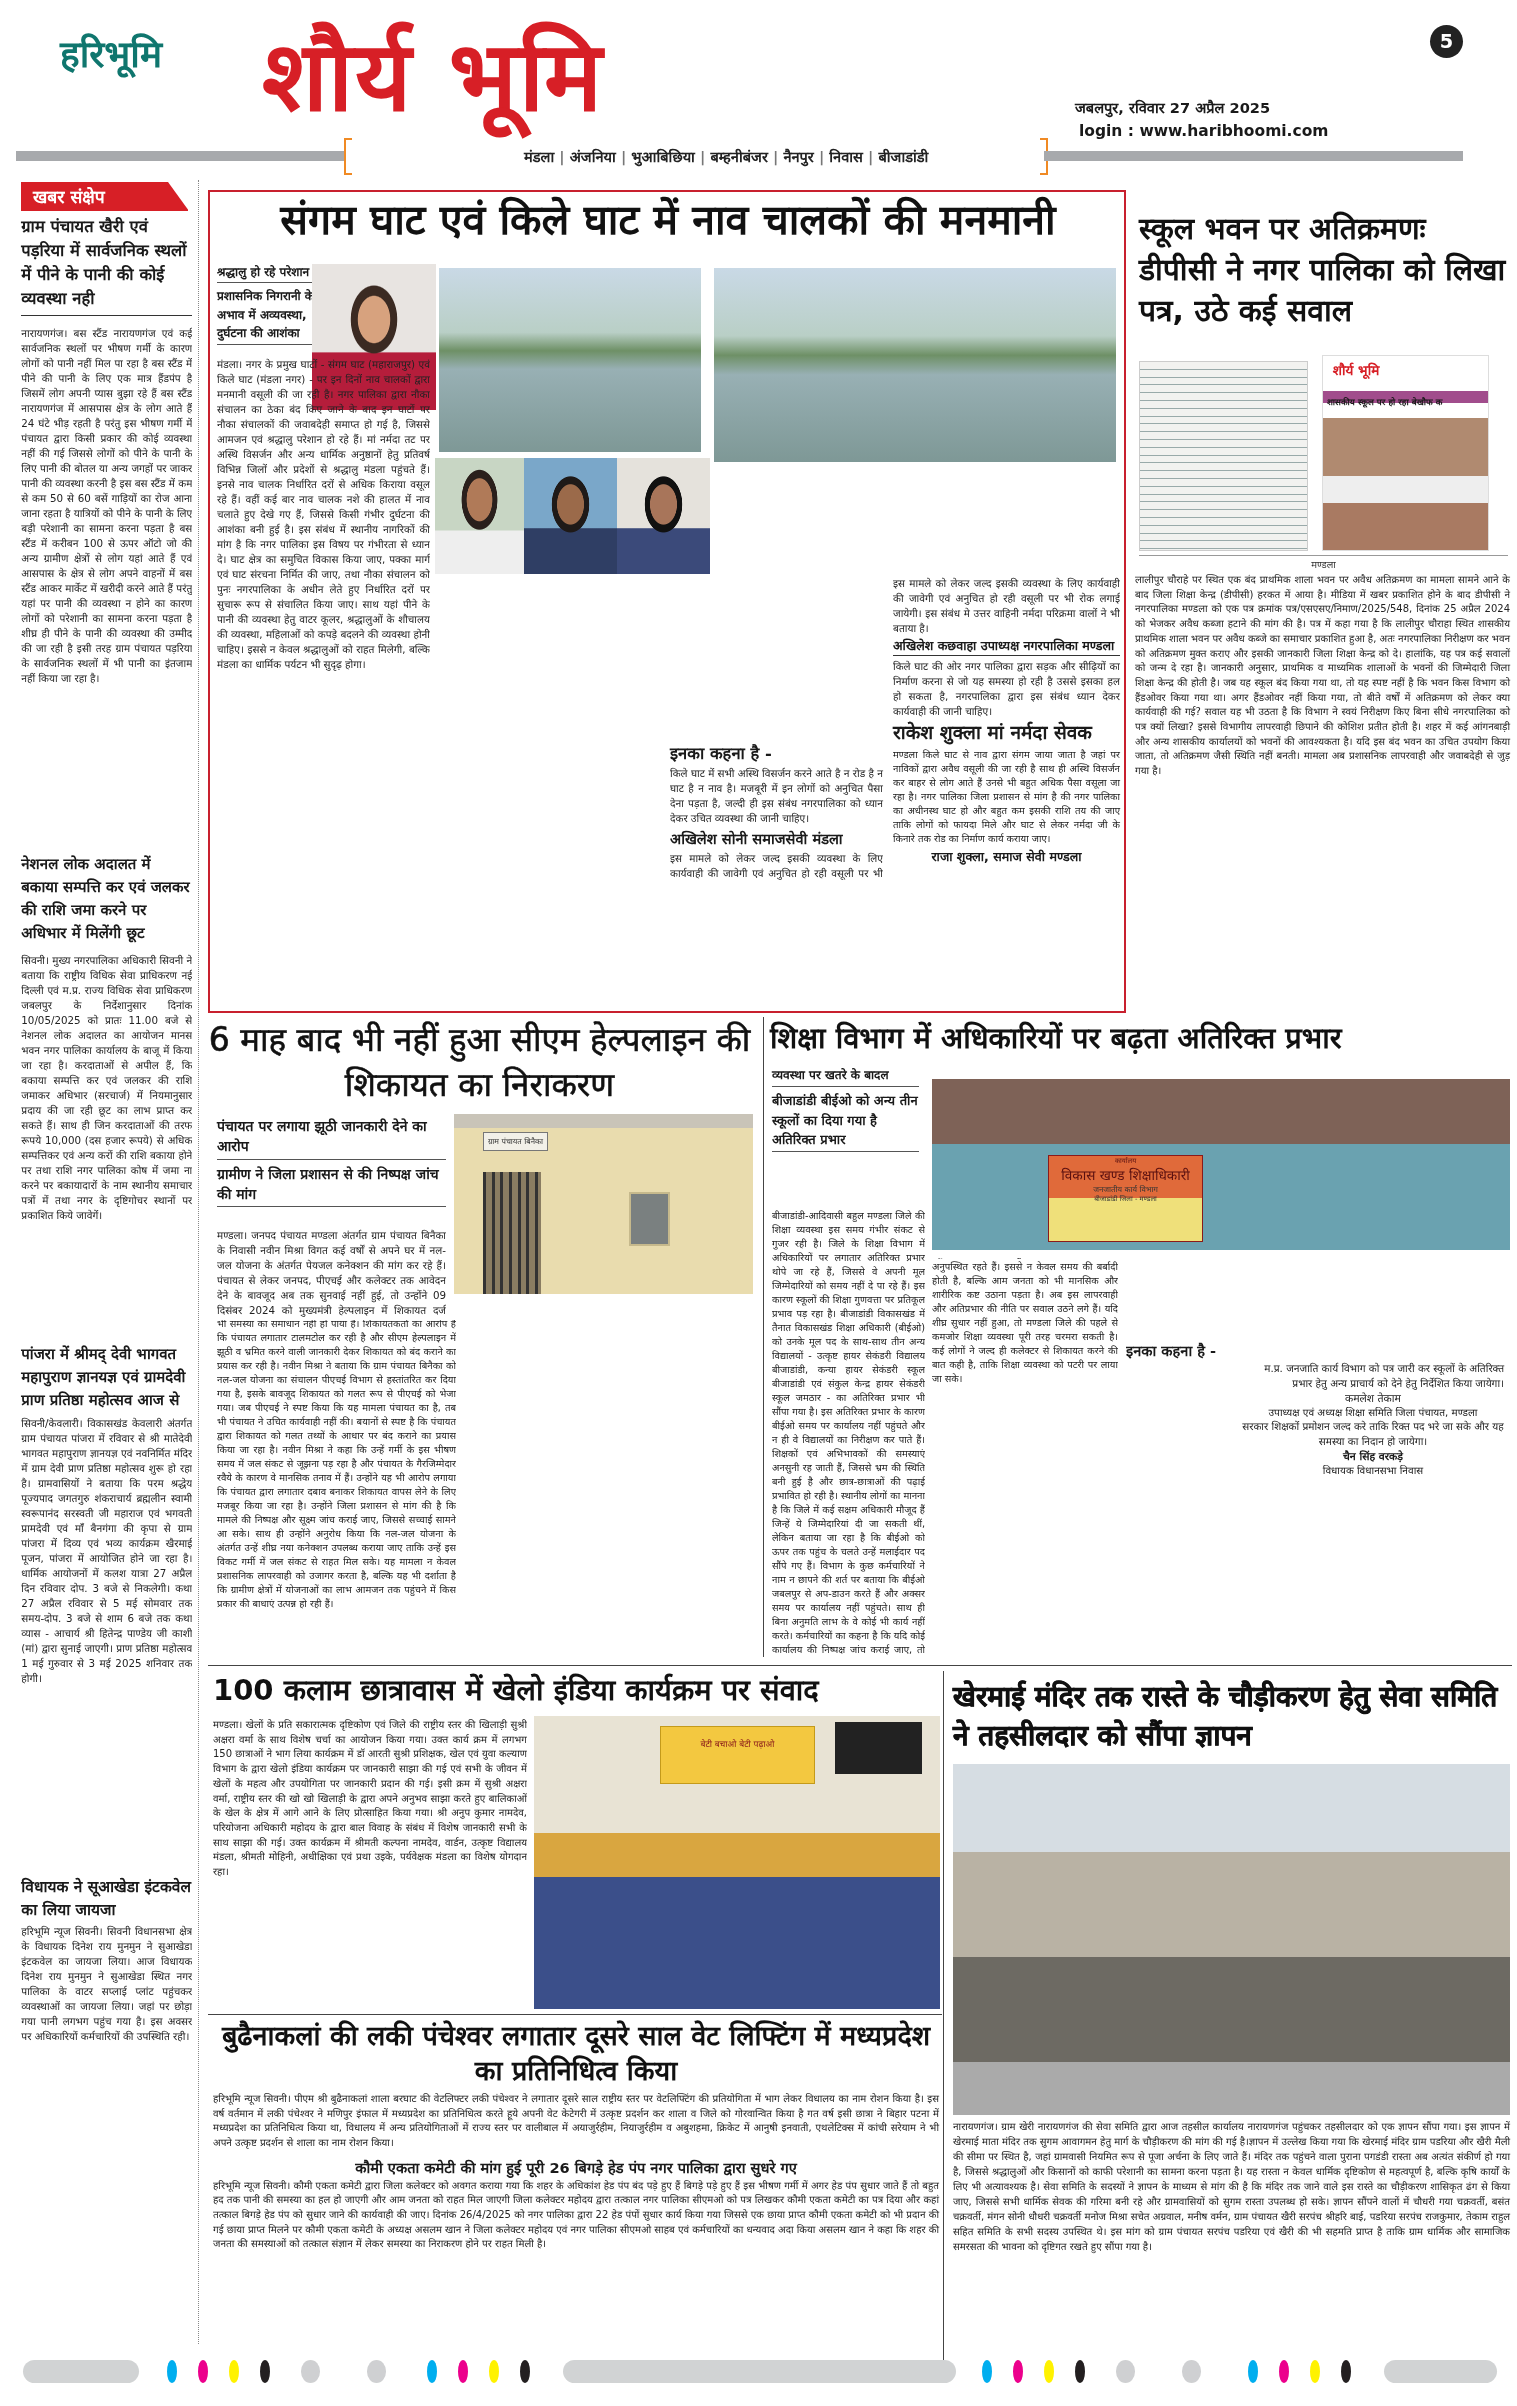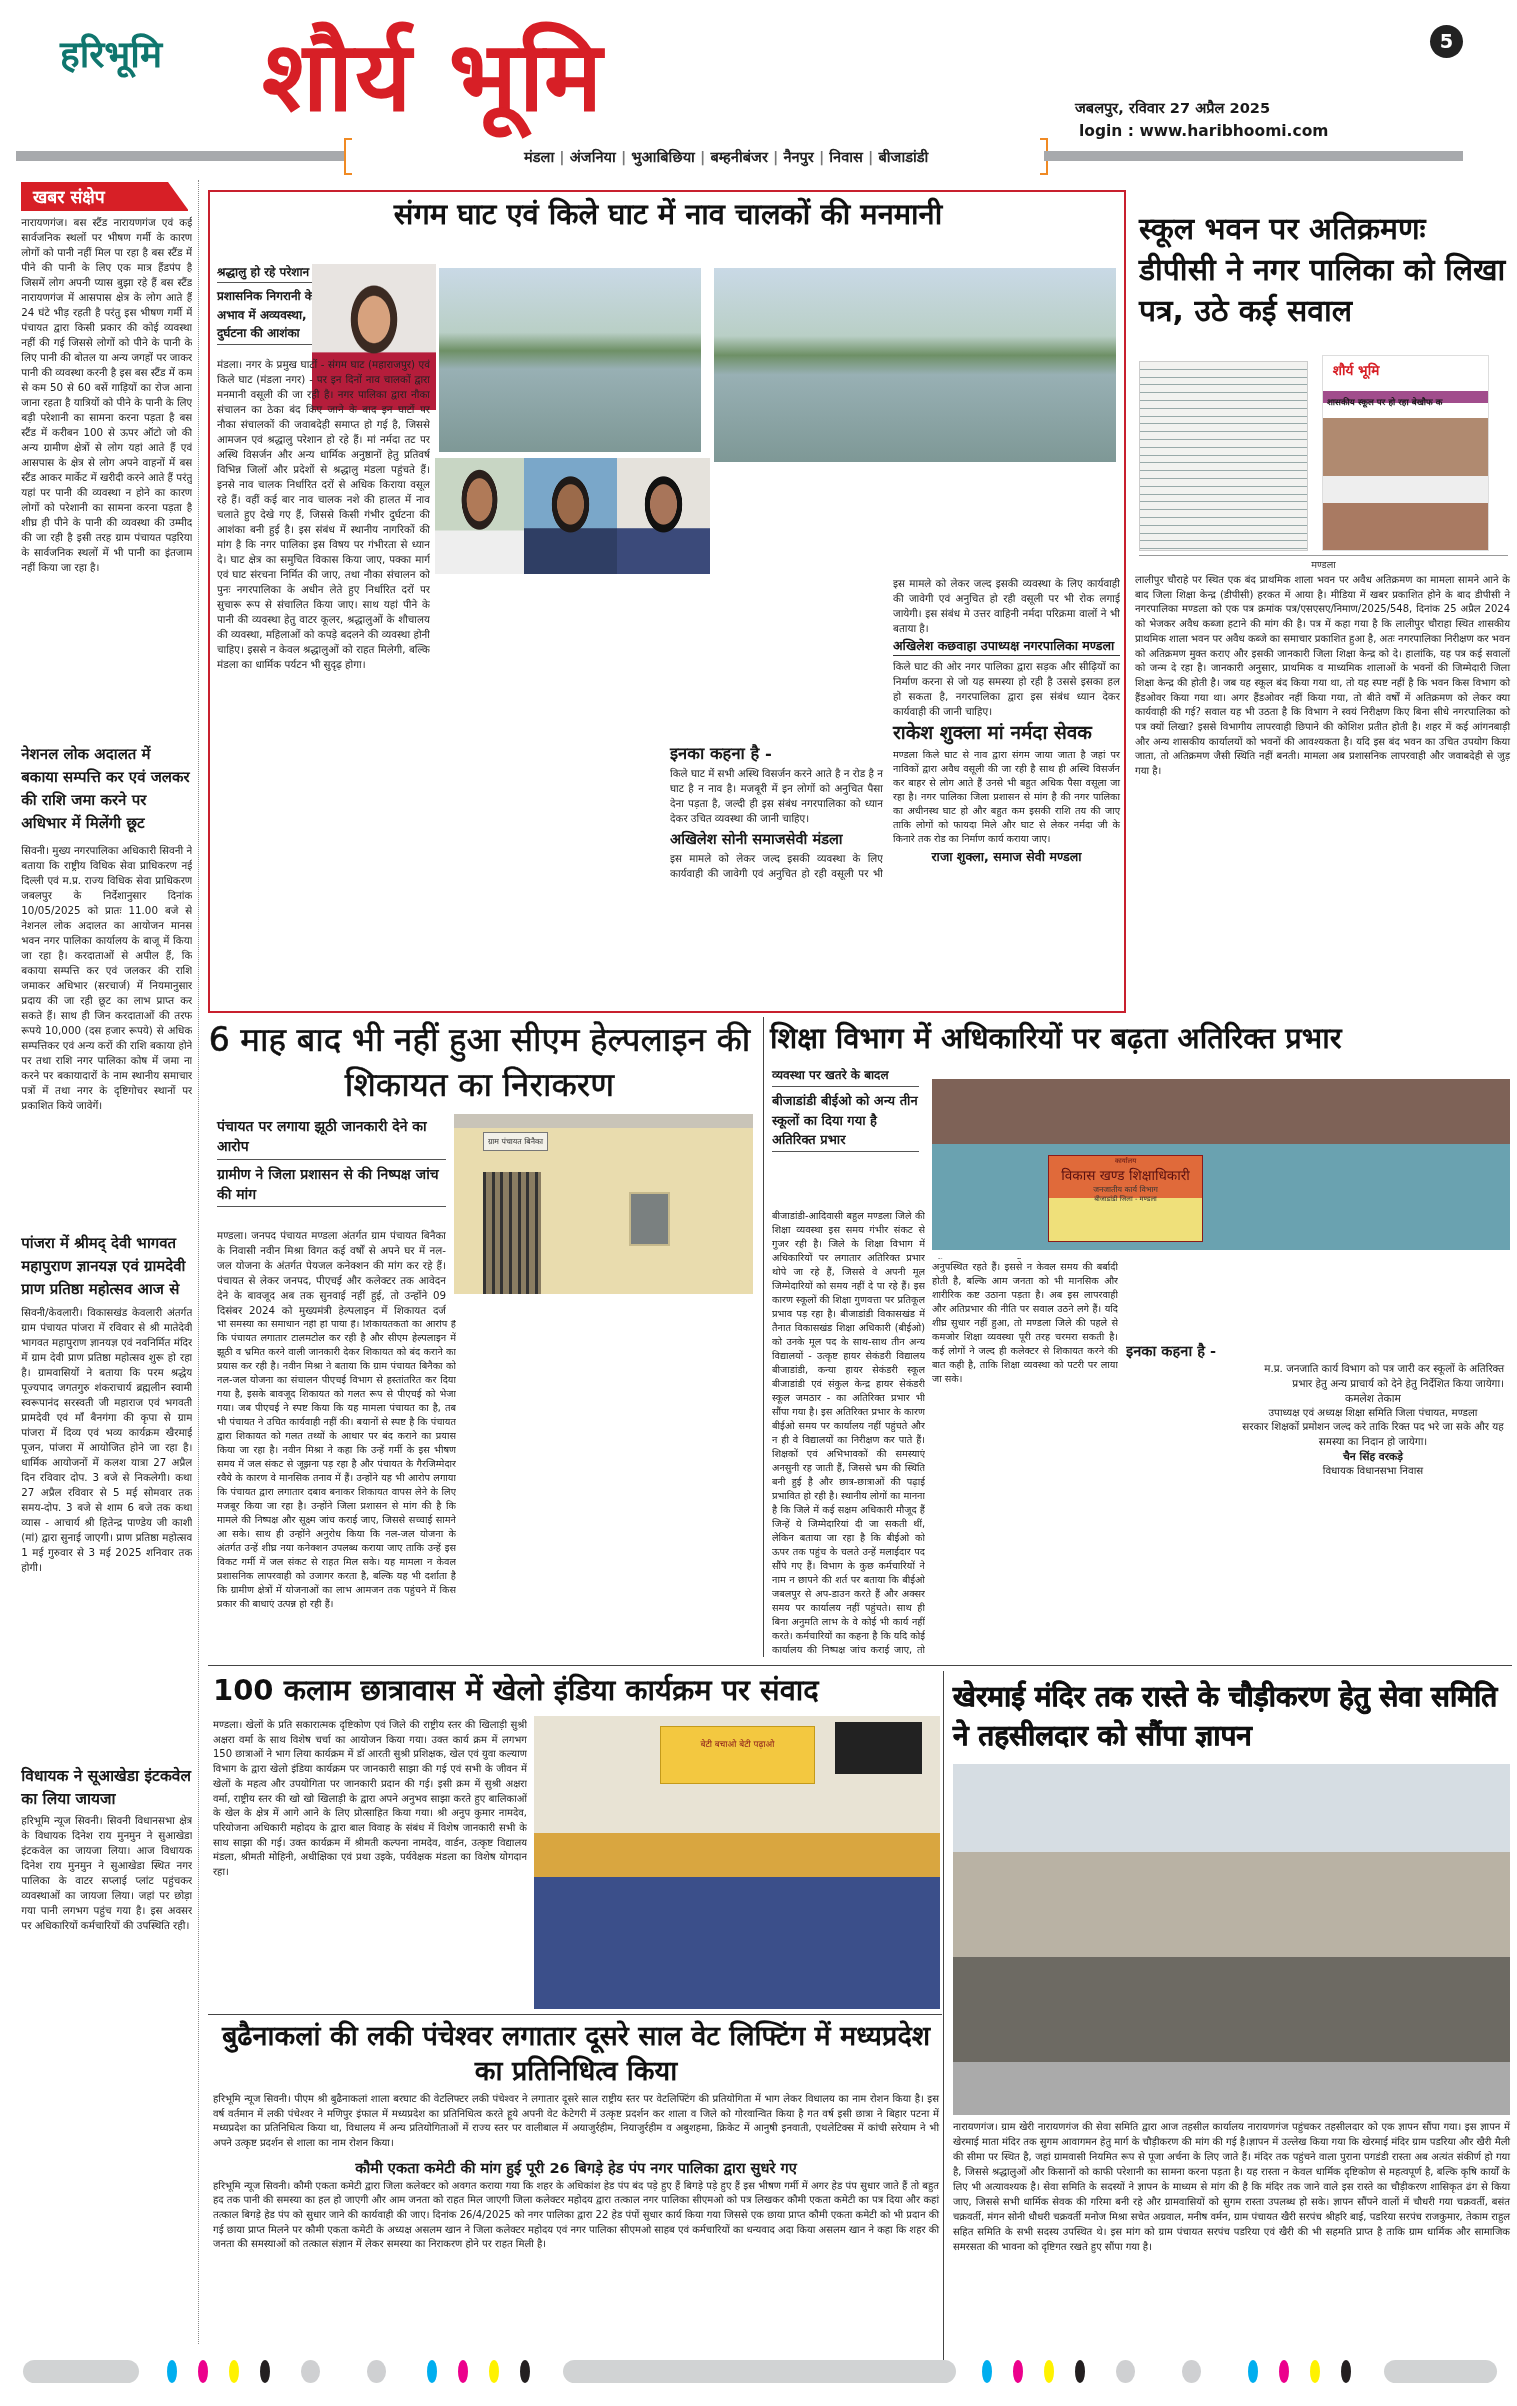--- a/index.html
+++ b/index.html
@@ -44,32 +44,33 @@
 <div class="abs dateline">जबलपुर, रविवार 27 अप्रैल 2025</div>
 <div class="abs login">login : www.haribhoomi.com</div>
 <div class="abs gray-bar" style="left:15.5px;top:151px;width:330px"></div>
 <div class="abs bracket" style="left:344px;top:138px;border-right:none"></div>
 <div class="abs sections" id="sections" style="left:524px"><span>मंडला</span><span style="color: rgb(119, 119, 119);"> | </span><span>अंजनिया</span><span style="color: rgb(119, 119, 119);"> | </span><span>भुआबिछिया</span><span style="color: rgb(119, 119, 119);"> | </span><span>बम्हनीबंजर</span><span style="color: rgb(119, 119, 119);"> | </span><span>नैनपुर</span><span style="color: rgb(119, 119, 119);"> | </span><span>निवास</span><span style="color: rgb(119, 119, 119);"> | </span><span>बीजाडांडी</span></div>
 <div class="abs bracket" style="left:1040px;top:138px;border-left:none"></div>
 <div class="abs gray-bar" style="left:1044px;top:151px;width:419px"></div>
 
 <div class="abs brief-tag">खबर संक्षेप</div>
 <div class="abs" style="left:21.3px;top:215px;width:171px">
+  <h2 class="brief" style="border-bottom:1.5px solid #333;padding-bottom:3.9px;margin-bottom:9.7px">ग्राम पंचायत खैरी एवं पड़रिया में सार्वजनिक स्थलों में पीने के पानी की कोई व्यवस्था नही</h2>
   <p class="small" style="height:520px;overflow:hidden">नारायणगंज। बस स्टैंड नारायणगंज एवं कई सार्वजनिक स्थलों पर भीषण गर्मी के कारण लोगों को पानी नहीं मिल पा रहा है बस स्टैंड में पीने की पानी के लिए एक मात्र हैंडपंप है जिसमें लोग अपनी प्यास बुझा रहे हैं बस स्टैंड नारायणगंज में आसपास क्षेत्र के लोग आते हैं 24 घंटे भीड़ रहती है परंतु इस भीषण गर्मी में पंचायत द्वारा किसी प्रकार की कोई व्यवस्था नहीं की गई जिससे लोगों को पीने के पानी के लिए पानी की बोतल या अन्य जगहों पर जाकर पानी की व्यवस्था करनी है इस बस स्टैंड में कम से कम 50 से 60 बसें गाड़ियों का रोज आना जाना रहता है यात्रियों को पीने के पानी के लिए बड़ी परेशानी का सामना करना पड़ता है बस स्टैंड में करीबन 100 से ऊपर ऑटो जो की अन्य ग्रामीण क्षेत्रों से लोग यहां आते हैं एवं आसपास के क्षेत्र से लोग अपने वाहनों में बस स्टैंड आकर मार्केट में खरीदी करने आते हैं परंतु यहां पर पानी की व्यवस्था न होने का कारण लोगों को परेशानी का सामना करना पड़ता है शीघ्र ही पीने के पानी की व्यवस्था की उम्मीद की जा रही है इसी तरह ग्राम पंचायत पड़रिया के सार्वजनिक स्थलों में भी पानी का इंतजाम नहीं किया जा रहा है।</p>
   <h2 class="brief" style="margin-top:7.8px;font-size:15px;line-height:23px">नेशनल लोक अदालत में बकाया सम्पत्ति कर एवं जलकर की राशि जमा करने पर अधिभार में मिलेंगी छूट</h2>
   <p class="small" style="margin-top:7.8px;height:384px;overflow:hidden">सिवनी। मुख्य नगरपालिका अधिकारी सिवनी ने बताया कि राष्ट्रीय विधिक सेवा प्राधिकरण नई दिल्ली एवं म.प्र. राज्य विधिक सेवा प्राधिकरण जबलपुर के निर्देशानुसार दिनांक 10/05/2025 को प्रातः 11.00 बजे से नेशनल लोक अदालत का आयोजन मानस भवन नगर पालिका कार्यालय के बाजू में किया जा रहा है। करदाताओं से अपील हैं, कि बकाया सम्पत्ति कर एवं जलकर की राशि जमाकर अधिभार (सरचार्ज) में नियमानुसार प्रदाय की जा रही छूट का लाभ प्राप्त कर सकते हैं। साथ ही जिन करदाताओं की तरफ रूपये 10,000 (दस हजार रूपये) से अधिक सम्पत्तिकर एवं अन्य करों की राशि बकाया होने पर तथा राशि नगर पालिका कोष में जमा ना करने पर बकायादारों के नाम स्थानीय समाचार पत्रों में तथा नगर के दृष्टिगोचर स्थानों पर प्रकाशित किये जावेगें।</p>
   <h2 class="brief" style="margin-top:5.8px;font-size:15px;line-height:23px">पांजरा में श्रीमद् देवी भागवत महापुराण ज्ञानयज्ञ एवं ग्रामदेवी प्राण प्रतिष्ठा महोत्सव आज से</h2>
   <p class="small" style="margin-top:3.9px;height:454px;overflow:hidden">सिवनी/केवलारी। विकासखंड केवलारी अंतर्गत ग्राम पंचायत पांजरा में रविवार से श्री मातेदेवी भागवत महापुराण ज्ञानयज्ञ एवं नवनिर्मित मंदिर में ग्राम देवी प्राण प्रतिष्ठा महोत्सव शुरू हो रहा है। ग्रामवासियों ने बताया कि परम श्रद्धेय पूज्यपाद जगतगुरु शंकराचार्य ब्रह्मलीन स्वामी स्वरूपानंद सरस्वती जी महाराज एवं भगवती प्रामदेवी एवं माँ बैनगंगा की कृपा से ग्राम पांजरा में दिव्य एवं भव्य कार्यक्रम खैरमाई पूजन, पांजरा में आयोजित होने जा रहा है। धार्मिक आयोजनों में कलश यात्रा 27 अप्रैल दिन रविवार दोप. 3 बजे से निकलेगी। कथा 27 अप्रैल रविवार से 5 मई सोमवार तक समय-दोप. 3 बजे से शाम 6 बजे तक कथा व्यास - आचार्य श्री हितेन्द्र पाण्डेय जी काशी (मां) द्वारा सुनाई जाएगी। प्राण प्रतिष्ठा महोत्सव 1 मई गुरुवार से 3 मई 2025 शनिवार तक होगी।</p>
   <h2 class="brief" style="margin-top:5.8px;font-size:15.5px;line-height:23px">विधायक ने सूआखेडा इंटकवेल का लिया जायजा</h2>
   <p class="small" style="margin-top:1.9px;height:177px;overflow:hidden">हरिभूमि न्यूज सिवनी। सिवनी विधानसभा क्षेत्र के विधायक दिनेश राय मुनमुन ने सुआखेडा इंटकवेल का जायजा लिया। आज विधायक दिनेश राय मुनमुन ने सुआखेडा स्थित नगर पालिका के वाटर सप्लाई प्लांट पहुंचकर व्यवस्थाओं का जायजा लिया। जहां पर छोड़ा गया पानी लगभग पहुंच गया है। इस अवसर पर अधिकारियों कर्मचारियों की उपस्थिति रही।</p>
 </div>
 <div class="abs" style="left:198px;top:180px;width:0;height:2164px;border-left:1px dotted #888"></div>
 
 <div class="abs redbox" style="left:208px;top:190px;width:918px;height:823px"></div>
-<div class="abs headline" style="left:217px;top:198px;width:902px;font-size:29px;text-align:center">संगम घाट एवं किले घाट में नाव चालकों की मनमानी</div>
+<div class="abs headline" style="left:217px;top:198px;width:902px;font-size:41px;text-align:center">संगम घाट एवं किले घाट में नाव चालकों की मनमानी</div>
 <div class="abs" style="left:217px;top:264px;width:109px">
   <span class="sub" style="font-size:12px;line-height:16.5px">श्रद्धालु हो रहे परेशान</span>
   <span class="sub" style="font-size:12px;line-height:18.4px">प्रशासनिक निगरानी के अभाव में अव्यवस्था, दुर्घटना की आशंका</span>
 </div>
 <div class="abs photo ph-portrait" style="left:312px;top:264px;width:124px;height:146px"></div>
 <div class="abs photo ph-sky" style="left:439px;top:268px;width:262px;height:184px"></div>
 <div class="abs" style="left:217px;top:357px;width:213px">
   <p class="small" style="height:361px;overflow:hidden;column-count:1">मंडला। नगर के प्रमुख घाटों - संगम घाट (महाराजपुर) एवं किले घाट (मंडला नगर) - पर इन दिनों नाव चालकों द्वारा मनमानी वसूली की जा रही है। नगर पालिका द्वारा नौका संचालन का ठेका बंद किए जाने के बाद इन घाटों पर नौका संचालकों की जवाबदेही समाप्त हो गई है, जिससे आमजन एवं श्रद्धालु परेशान हो रहे हैं। मां नर्मदा तट पर अस्थि विसर्जन और अन्य धार्मिक अनुष्ठानों हेतु प्रतिवर्ष विभिन्न जिलों और प्रदेशों से श्रद्धालु मंडला पहुंचते हैं। इनसे नाव चालक निर्धारित दरों से अधिक किराया वसूल रहे हैं। वहीं कई बार नाव चालक नशे की हालत में नाव चलाते हुए देखे गए हैं, जिससे किसी गंभीर दुर्घटना की आशंका बनी हुई है। इस संबंध में स्थानीय नागरिकों की मांग है कि नगर पालिका इस विषय पर गंभीरता से ध्यान दे। घाट क्षेत्र का समुचित विकास किया जाए, पक्का मार्ग एवं घाट संरचना निर्मित की जाए, तथा नौका संचालन को पुनः नगरपालिका के अधीन लेते हुए निर्धारित दरों पर सुचारू रूप से संचालित किया जाए। साथ यहां पीने के पानी की व्यवस्था हेतु वाटर कूलर, श्रद्धालुओं के शौचालय की व्यवस्था, महिलाओं को कपड़े बदलने की व्यवस्था होनी चाहिए। इससे न केवल श्रद्धालुओं को राहत मिलेगी, बल्कि मंडला का धार्मिक पर्यटन भी सुदृढ़ होगा।</p>
 </div>
 <div class="abs photo ph-portrait2" style="left:435px;top:458px;width:89px;height:116px"></div>

